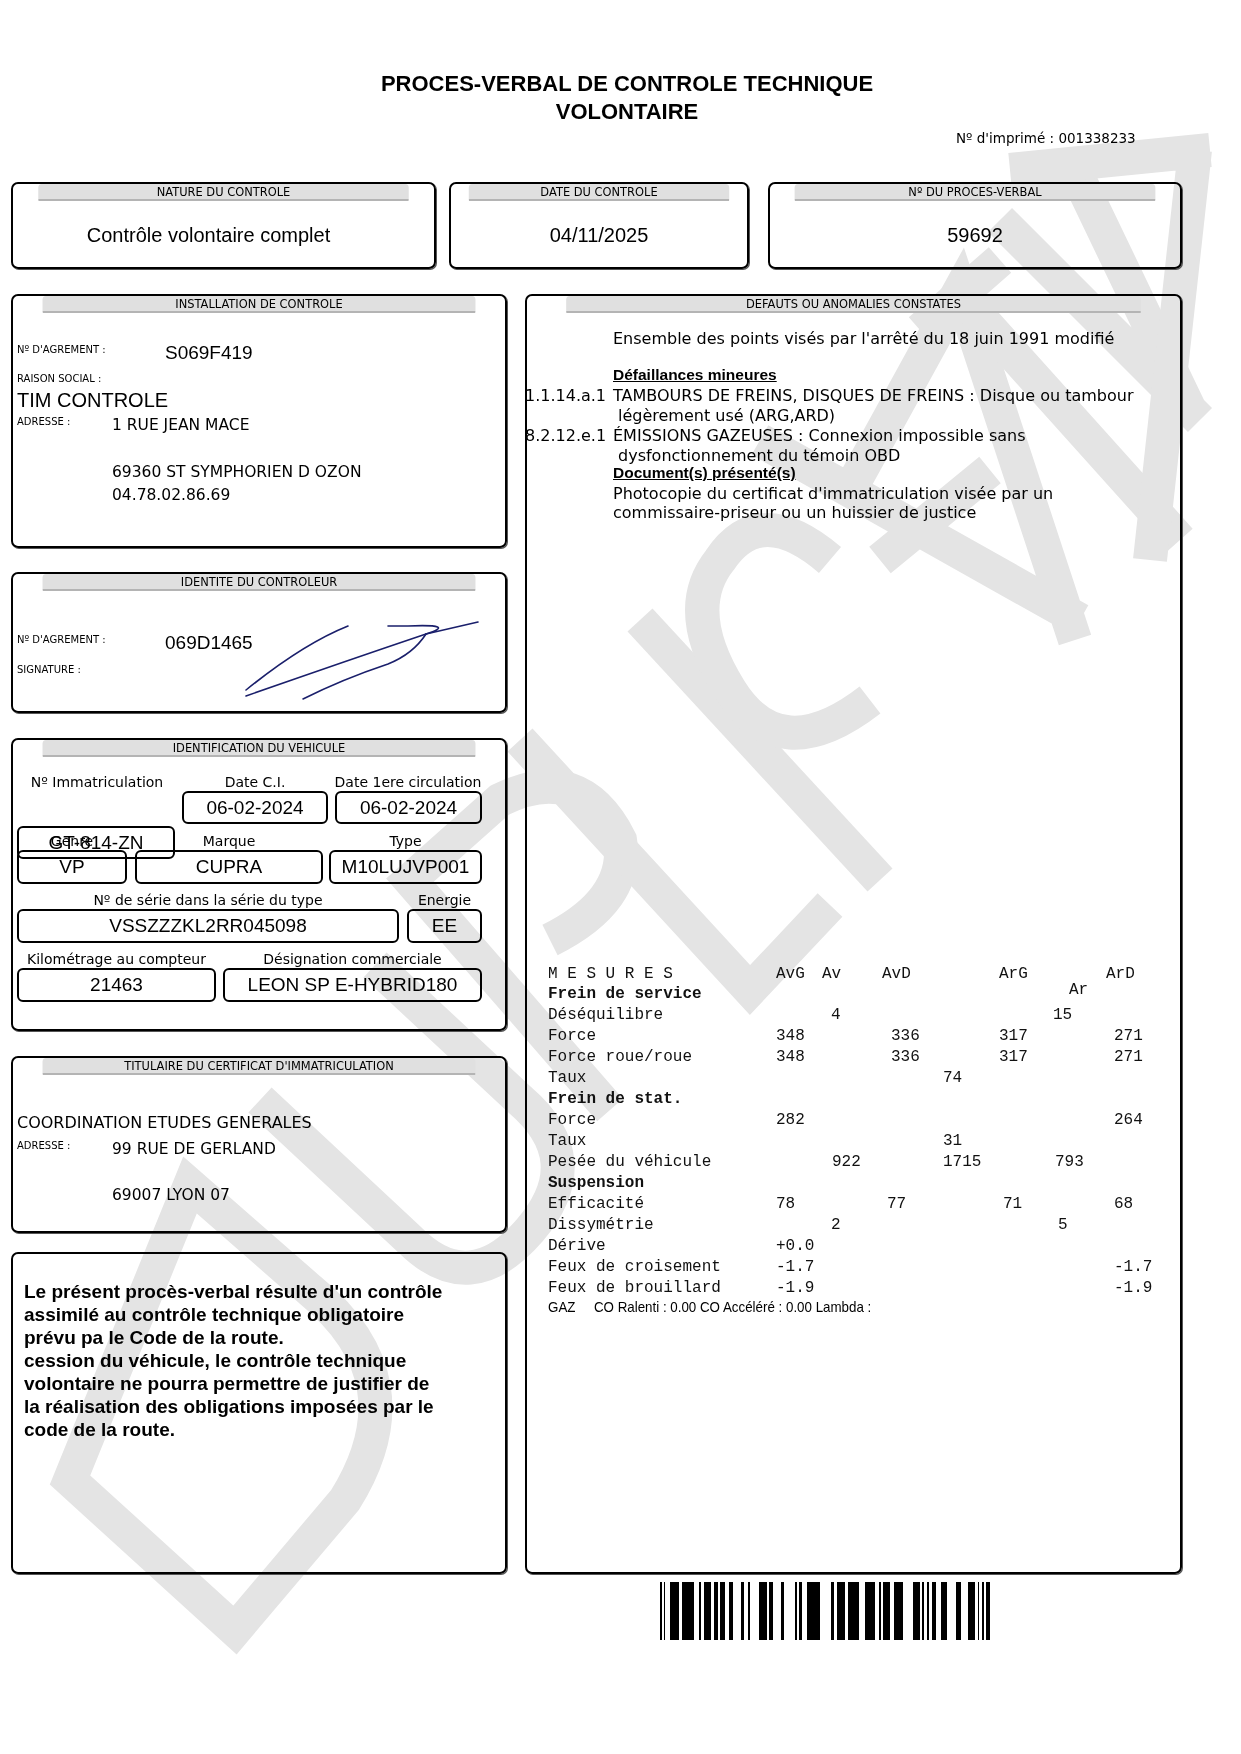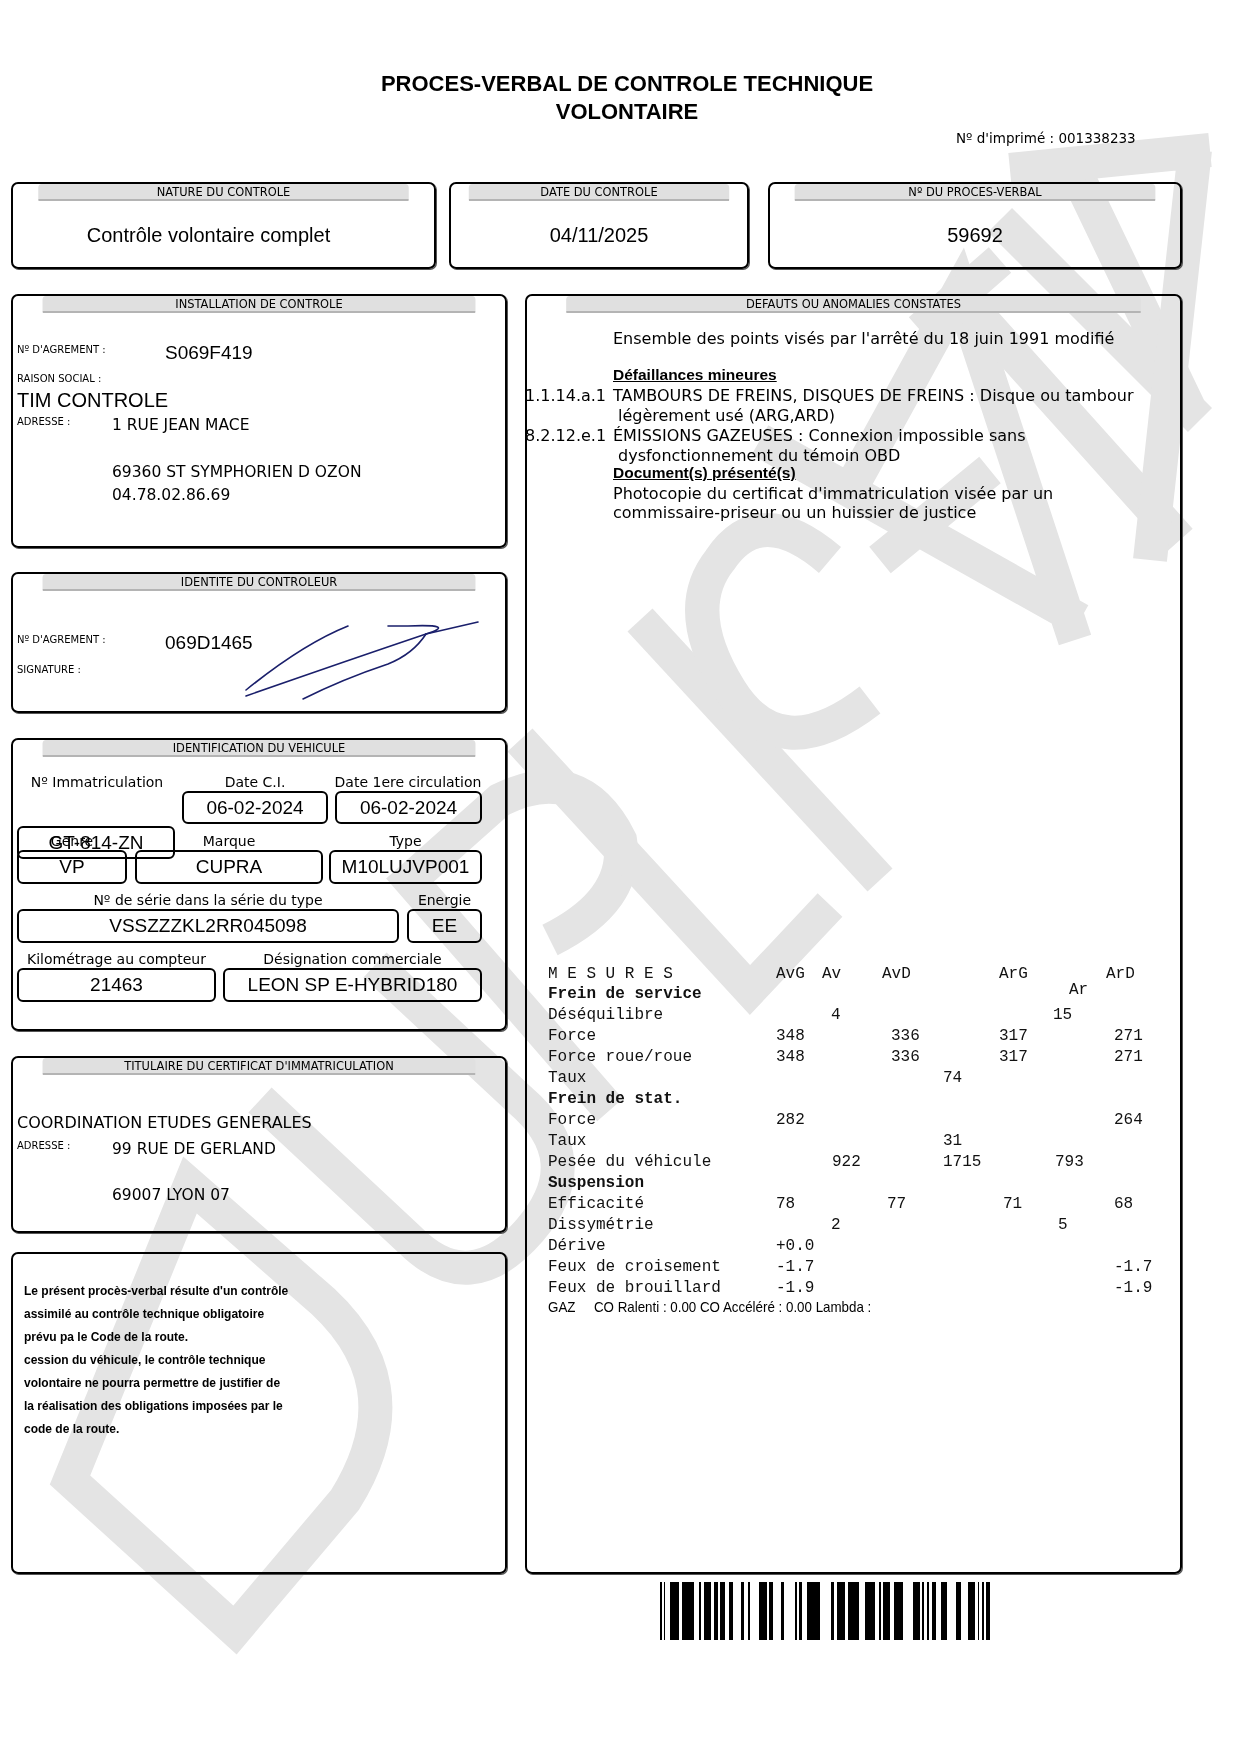--- a/index.html
+++ b/index.html
@@ -7,21 +7,21 @@
   .abs { position:absolute; }
   .title { left:0; width:1254px; text-align:center; font-weight:bold; font-size:22px; line-height:28px; }
   .imprime { font-family:"DejaVu Sans", sans-serif; font-size:13.5px; }
   .box { position:absolute; border:2.5px solid #000; border-radius:7px; box-sizing:border-box; box-shadow:1px 1px 0 #555; }
   .box-head { position:absolute; left:0; right:0; top:0; height:15px; background:#e0e0e0; border-bottom:2.5px solid #b4b4b4; border-radius:4px 4px 0 0; text-align:center; font-family:"DejaVu Sans", sans-serif; font-size:13px; line-height:15px; transform:scaleX(0.88); transform-origin:center top; white-space:nowrap; }
   .big-val { position:absolute; left:0; right:0; text-align:center; font-size:20px; }
   .lbl { font-family:"DejaVu Sans", sans-serif; font-size:10px; white-space:nowrap; }
   .val16 { font-family:"DejaVu Sans", sans-serif; font-size:15.5px; white-space:nowrap; }
   .fld { position:absolute; border:2px solid #000; border-radius:6px; box-sizing:border-box; text-align:center; font-size:19px; line-height:30px; white-space:nowrap; overflow:hidden; }
   .fld-lbl { position:absolute; text-align:center; font-family:"DejaVu Sans", sans-serif; font-size:14px; white-space:nowrap; }
-  .notice { font-weight:bold; font-size:12px; line-height:23px; }
+  .notice { font-weight:bold; font-size:19px; line-height:23px; }
   .def { font-family:"DejaVu Sans", sans-serif; font-size:16px; white-space:nowrap;text-align:right; }
   .def-h { font-weight:bold; font-size:15.5px; text-decoration:underline; white-space:nowrap; }
   .mono { font-family:"Liberation Mono", monospace; font-size:16px; white-space:nowrap; color:#111; }
   .mono b { font-weight:bold; }
   .watermark { position:absolute; left:0; top:0; width:1241px; height:1754px; pointer-events:none; }
   .barcode { position:absolute; left:660px; top:1582px; height:58px; display:flex; align-items:stretch; }
   .barcode span { display:block; height:100%; }
 </style>
 </head>
 <body>

